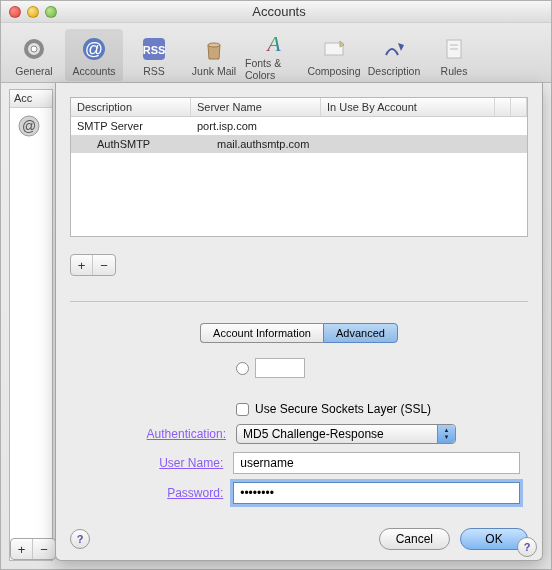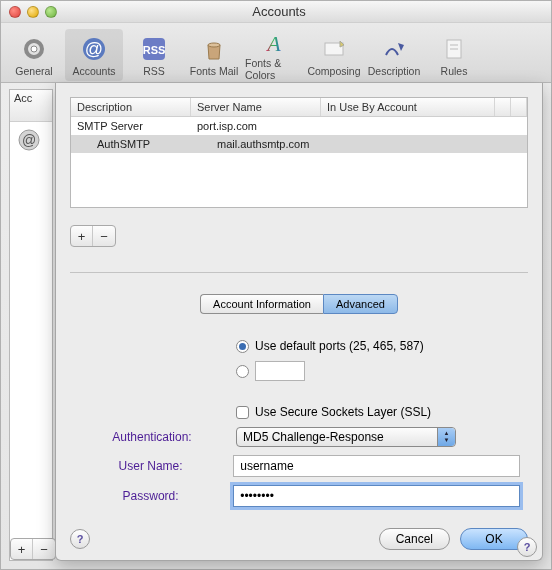--- a/index.html
+++ b/index.html
@@ -45,21 +45,21 @@
 .tb-item.selected { background: rgba(0,0,0,.08); }
 .tb-icon { width: 32px; height: 32px; display: flex; align-items: center; justify-content: center; }
 .content {
   position: absolute; left: 8px; right: 8px; top: 88px; bottom: 8px;
 }
 .acc-list {
   position: absolute; left: 0; top: 0; width: 44px; bottom: 0;
   background: #fff; border: 1px solid #b8b8b8;
 }
 .acc-list-header{
-  height:32px; background:linear-gradient(#fdfdfd,#e8e8e8); border-bottom:1px solid #cfcfcf;
+  height:18px; background:linear-gradient(#fdfdfd,#e8e8e8); border-bottom:1px solid #cfcfcf;
   font-size:11px; padding:2px 4px; color:#333; white-space:nowrap; overflow:hidden;
 }
 .acc-list-row { padding: 6px 4px; }
 .sheet {
   position: absolute; left: 46px; top: -6px; right: 0; bottom: 0;
   background: #ececec;
   border: 1px solid #a6a6a6;
   border-top: none;
   box-shadow: 0 6px 18px rgba(0,0,0,.25);
   border-radius: 0 0 6px 6px;
@@ -89,31 +89,31 @@
   display: inline-flex;
   border: 1px solid #a9a9a9; border-radius: 4px; overflow: hidden;
   background: linear-gradient(#fdfdfd,#e6e6e6);
 }
 .pm button {
   width: 22px; height: 20px; border: none; background: transparent; font-size: 13px;
   color: #333; border-right: 1px solid #c8c8c8;
 }
 .pm button:last-child { border-right:none;}
 .sep { height:1px; background:#c3c3c3; margin: 14px 0 10px 0;}
-.tabs { display:flex; justify-content:center; margin-bottom: 14px; align-items: center;}
+.tabs { display:flex; justify-content:center; margin-bottom: 4px; align-items: center;}
 .tab {
   height: 20px; padding: 0 12px; font-size:11px; line-height:18px;
   border: 1px solid #8e8e8e; background: linear-gradient(#fdfdfd,#e6e6e6);
 }
 .tab.left { border-radius: 4px 0 0 4px; border-right:none;}
 .tab.right { border-radius: 0 4px 4px 0;}
 .tab.active { background: linear-gradient(#bcd8f4,#8db9e8); border-color:#5c88c2;}
 .form { display:flex; flex-direction:column; gap:8px; padding: 0 8px;}
 .row { display:flex; align-items:center;}
-.lbl { width: 158px; text-align:center; padding-right:10px; color:#4c1d95; font-size:12px;}
+.lbl { width: 158px; text-align:right; padding-right:10px; color:#8b5cf6; font-size:12px;text-decoration:underline;}
 .radio, .check {
   width:13px; height:13px; border-radius:50%; border:1px solid #888; background:#fff; margin-right:6px;
   display:inline-flex; align-items:center; justify-content:center;
 }
 .radio.checked::after{ content:""; width:7px; height:7px; border-radius:50%; background:#3b6db2;}
 .check { border-radius:3px;}
 .txt {
   height:20px; border:1px solid #b3b3b3; background:#fff; padding:0 5px; font-size:12px;
 }
 .select {
@@ -198,21 +198,21 @@
         </div>
       <span>RSS</span>
     </div>
     <div class="tb-item">
       <div class="tb-icon">
           <svg width="28" height="28">
             <path d="M8 10h12l-1 14H9z" fill="#c9a57a" stroke="#9a7a4e"></path>
             <ellipse cx="14" cy="10" rx="6" ry="2" fill="#dcc09a" stroke="#9a7a4e"></ellipse>
           </svg>
         </div>
-      <span>Fonts Mail</span>
+      <span>Junk Mail</span>
     </div>
     <div class="tb-item">
       <div class="tb-icon">
           <svg width="28" height="28">
             <text x="14" y="22" text-anchor="middle" font-size="22" fill="url(#g1)" font-family="Georgia" font-style="italic">A</text>
             <defs>
               <linearGradient id="g1">
                 <stop offset="0" stop-color="#e05"></stop>
                 <stop offset=".5" stop-color="#3b5"></stop>
                 <stop offset="1" stop-color="#36c"></stop>
@@ -303,25 +303,20 @@
       <div class="sep"></div>
 
       <div class="tabs">
         <div class="tab left">Account Information</div>
         <div class="tab right active">Advanced</div>
       </div>
 
       <div class="form">
         <div class="row">
           <div class="lbl"></div>
-          <span class="radio checked"></span>
-          <span style="font-size:12px;">Use default ports (25, 465, 587)</span>
-        </div>
-        <div class="row">
-          <div class="lbl"></div>
           <span class="radio"></span>
           <input class="txt" style="width: 50px;">
         </div>
         <div class="row" style="margin-top:16px;">
           <div class="lbl"></div>
           <span class="check"></span>
           <span style="font-size:12px;">Use Secure Sockets Layer (SSL)</span>
         </div>
         <div class="row">
           <div class="lbl">Authentication:</div>

